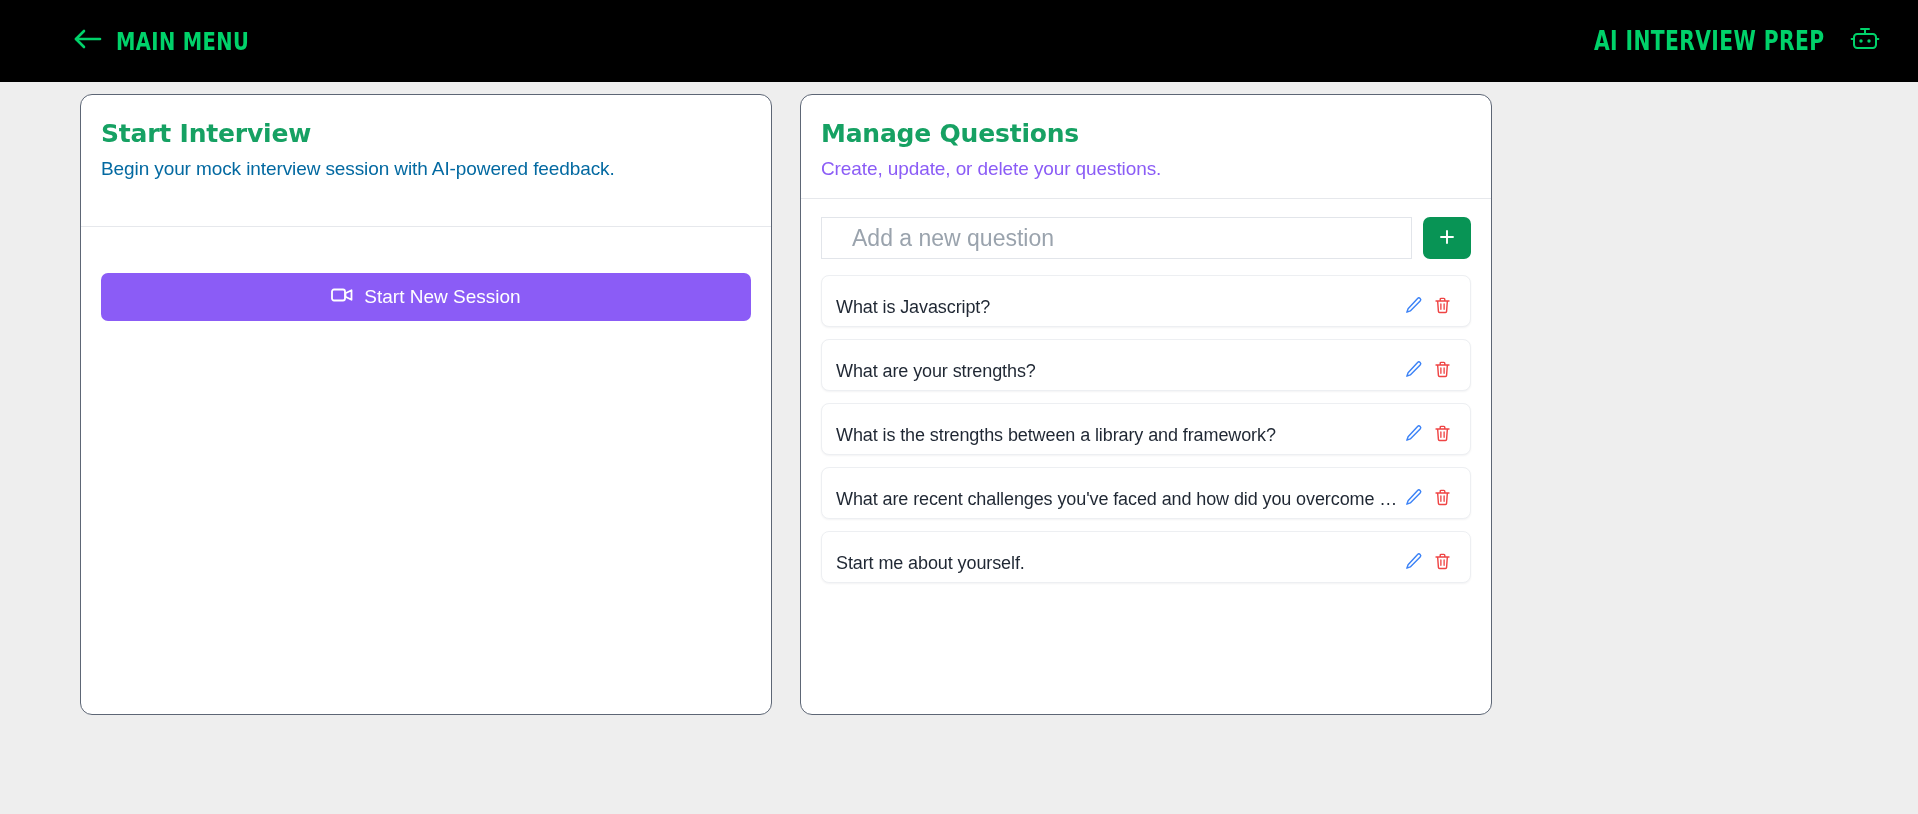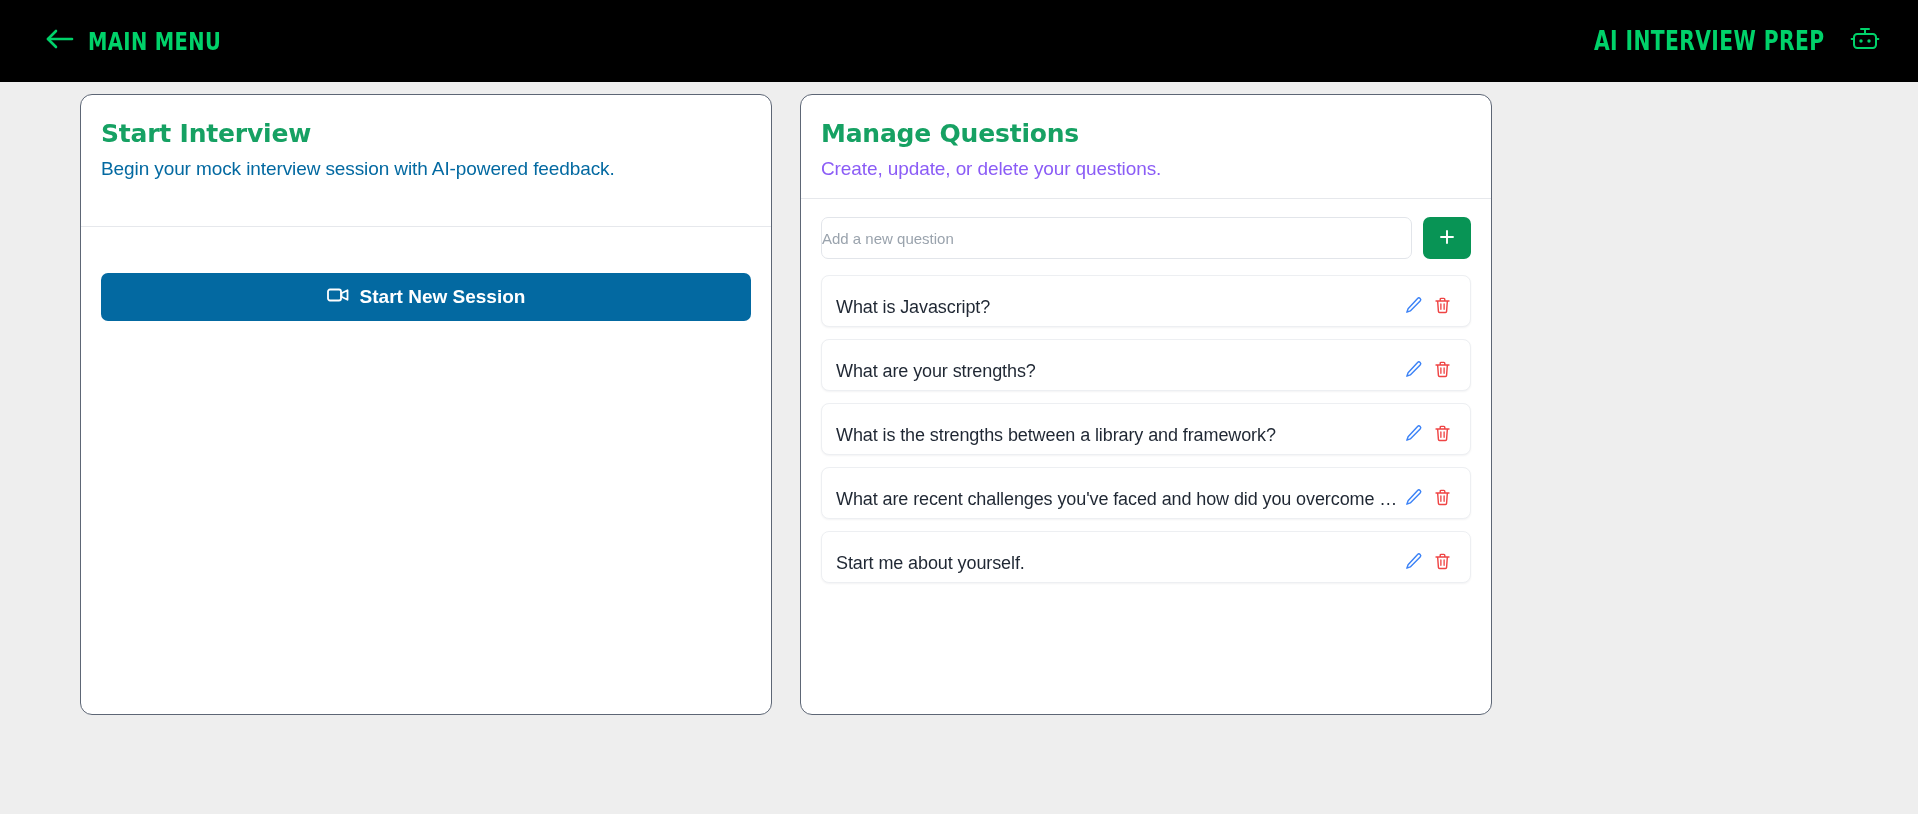--- a/index.html
+++ b/index.html
@@ -15,21 +15,21 @@
     -webkit-font-smoothing: antialiased;
   }
 
   
   .topbar {
     height: 82px;
     background: #000000;
     display: flex;
     align-items: center;
     justify-content: space-between;
-    padding: 0 38px 0 44px;
+    padding: 0 38px 0 72px;
   }
   .back-group {
     display: flex;
     align-items: center;
     gap: 14px;
     cursor: pointer;
   }
   .back-arrow { display: block; }
   .back-label {
     color: #00d26a;
@@ -95,49 +95,48 @@
   }
   .card-sub.muted { color: #8b5cf6; }
   .divider { height: 1px; background: #e6e8ec; }
 
   .card-body { padding: 18px 20px 20px 20px; flex: 1; min-height: 0; }
 
   
   .primary-btn {
     width: 100%;
     height: 48px;
-    background: #0369a1;
+    background: #8b5cf6;
     border: none;
     border-radius: 7px;
     color: #ffffff;
     font-family: "Liberation Sans", sans-serif;
     font-size: 19px;
     display: flex;
     align-items: center;
     justify-content: center;
     gap: 11px;
     cursor: pointer;
-    font-weight: bold;
   }
 
   
   .add-row {
     display: flex;
     align-items: center;
     gap: 11px;
     margin-bottom: 16px;
   }
   .q-input {
     flex: 1;
     height: 42px;
     border: 1px solid #e2e5ea;
-    border-radius: 7px;
-    padding: 0 0;
+    border-radius: 0;
+    padding: 0 30px;
     font-family: "Liberation Sans", sans-serif;
-    font-size: 15px;
+    font-size: 23px;
     color: #2b3442;
     background: #ffffff;
     outline: none;
   }
   .q-input::placeholder { color: #9aa3ad; }
   .add-btn {
     width: 48px;
     height: 42px;
     background: #089455;
     border: none;

